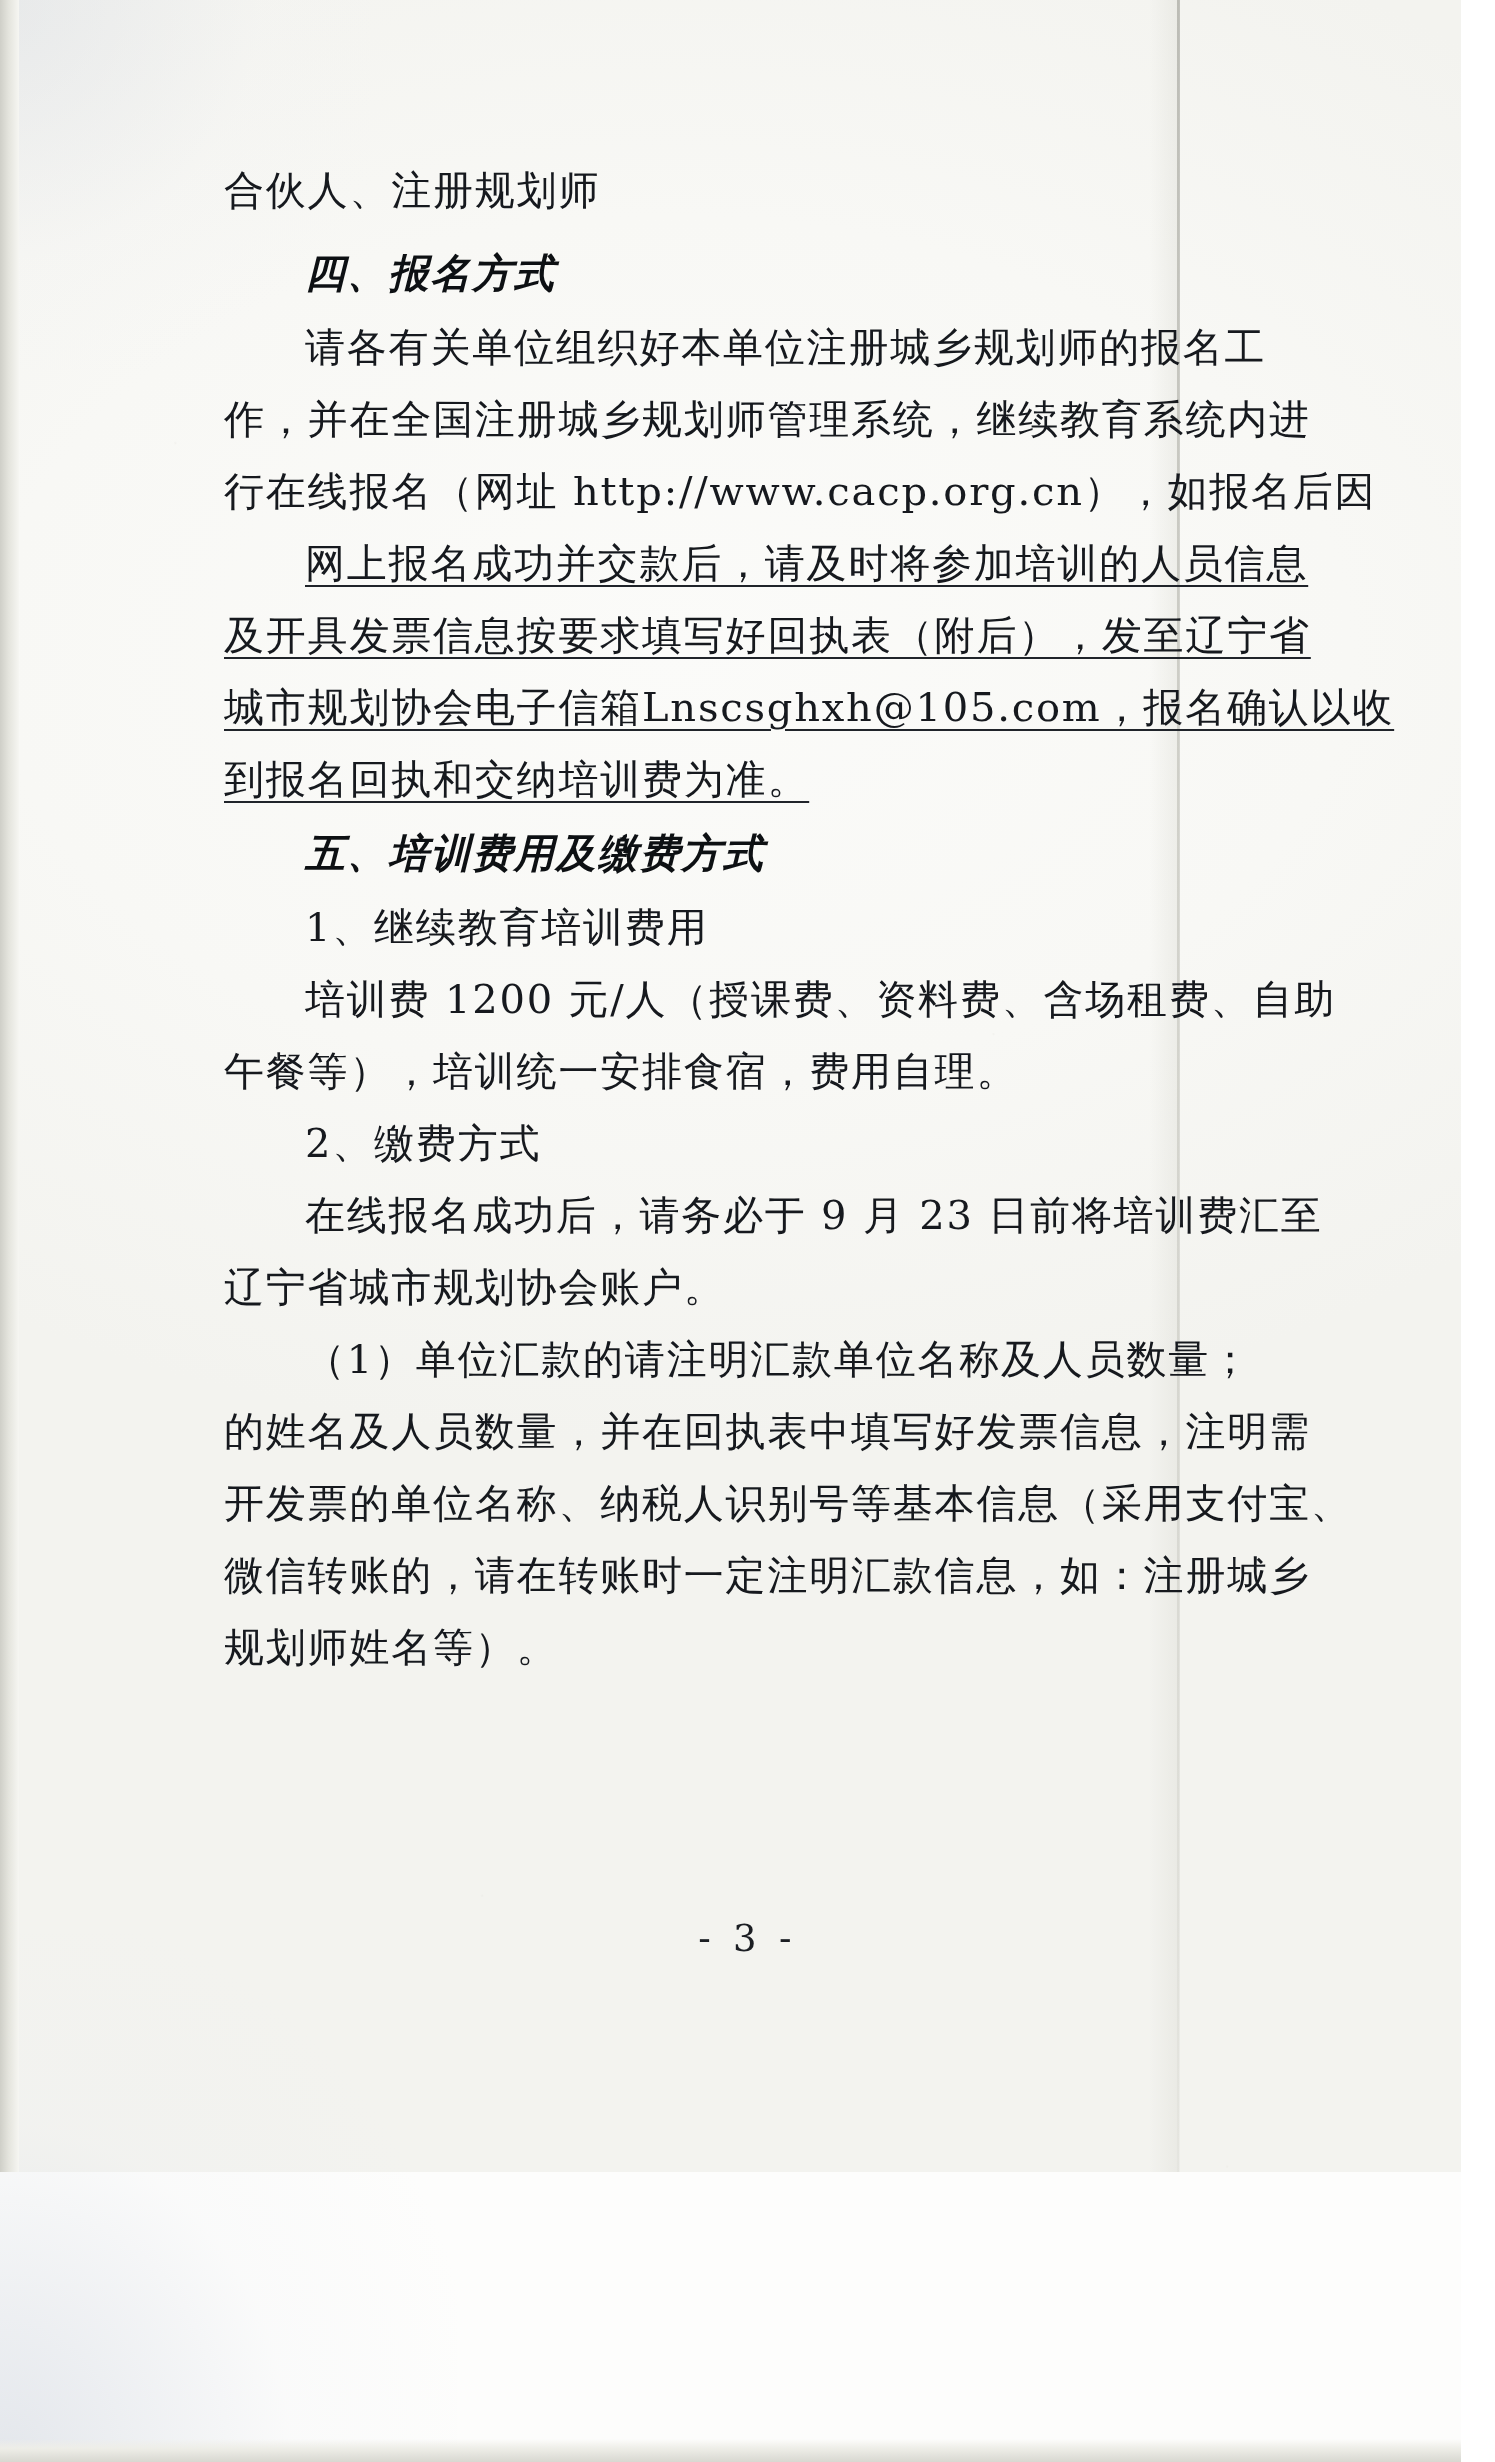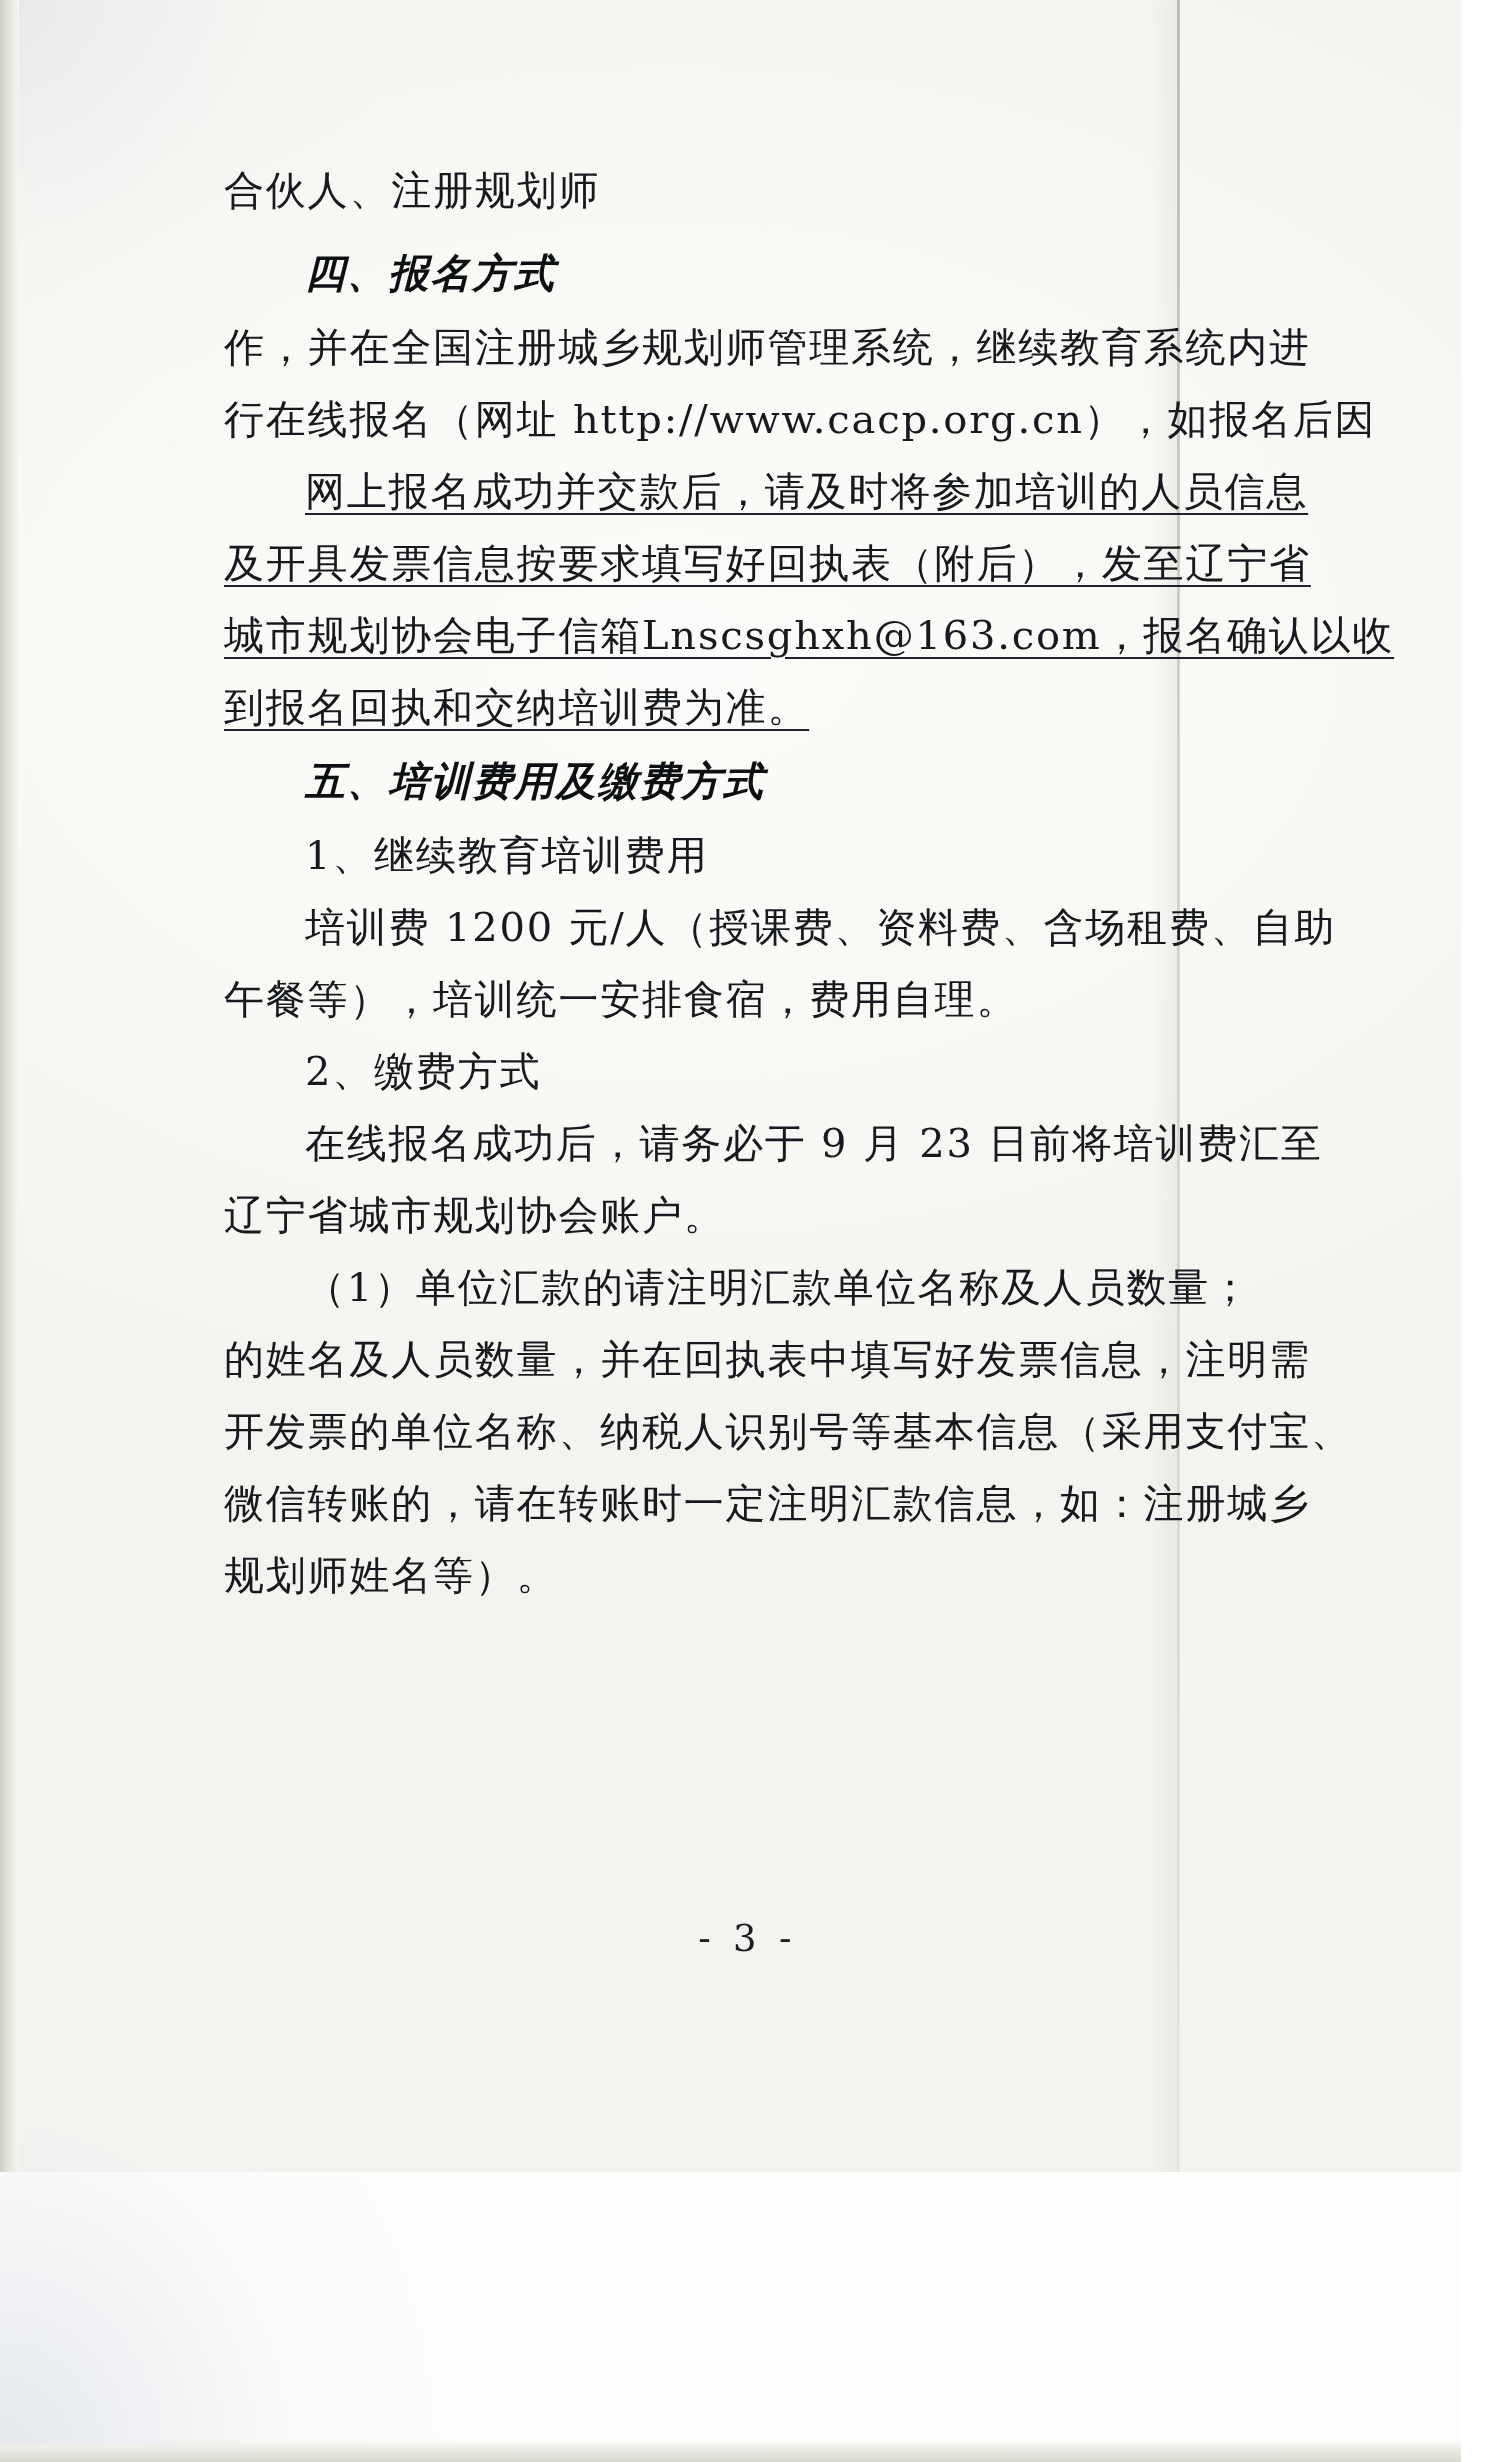--- a/index.html
+++ b/index.html
@@ -164,26 +164,27 @@
   <div class="speckle"></div>
 
   <div class="content">
 
     <div class="line kai">合伙人、注册规划师</div>
 
     <div class="gap-sm"></div>
 
     <div class="heading indent-head">四、报名方式</div>
 
+    <div class="line kai indent1">请各有关单位组织好本单位注册城乡规划师的报名工</div>
     <div class="line kai">作，并在全国注册城乡规划师管理系统，继续教育系统内进</div>
     <div class="line kai">行在线报名（网址 http://www.cacp.org.cn），如报名后因</div>
 
     <div class="line kai indent1 underlined">网上报名成功并交款后，请及时将参加培训的人员信息</div>
     <div class="line kai underlined">及开具发票信息按要求填写好回执表（附后），发至辽宁省</div>
-    <div class="line kai underlined">城市规划协会电子信箱Lnscsghxh@163.com，报名确认以收</div>
+    <div class="line kai underlined">城市规划协会电子信箱Lnscsghxh@105.com，报名确认以收</div>
     <div class="line kai underlined">到报名回执和交纳培训费为准。</div>
 
     <div class="heading indent-head">五、培训费用及缴费方式</div>
 
     <div class="line kai indent1">1、继续教育培训费用</div>
     <div class="line kai indent1">培训费 1200 元/人（授课费、资料费、含场租费、自助</div>
     <div class="line kai">午餐等），培训统一安排食宿，费用自理。</div>
 
     <div class="line kai indent1">2、缴费方式</div>
     <div class="line kai indent1">在线报名成功后，请务必于 9 月 23 日前将培训费汇至</div>

